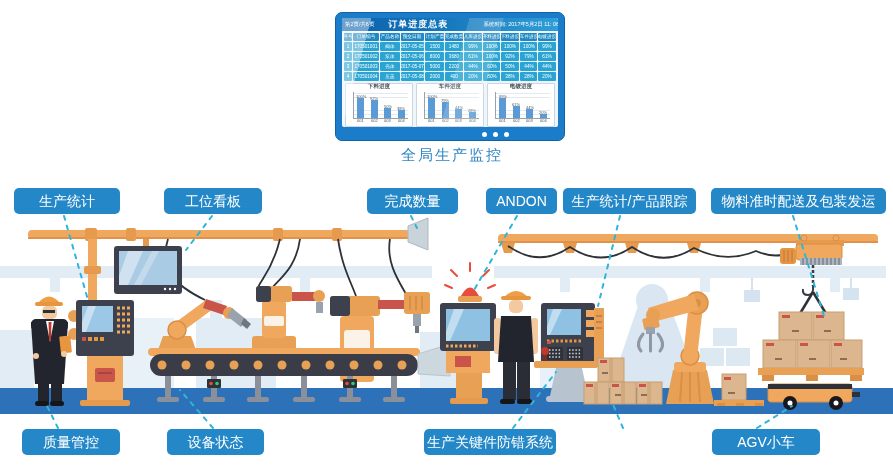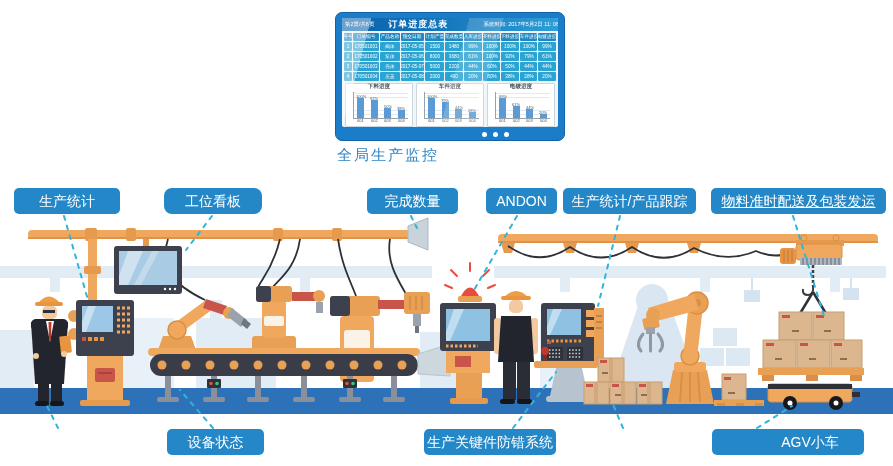--- a/index.html
+++ b/index.html
@@ -32,21 +32,21 @@
   .bcol{display:flex;flex-direction:column;align-items:center;justify-content:flex-end;width:12px;height:100%;}
   .bar{width:7px;background:var(--bar-fill,#5b9bd5);}
   .bval{font-size:8px;transform:scale(.5);transform-origin:center bottom;color:#4a545c;white-space:nowrap;height:5px;line-height:5px;}
   .xrow{display:flex;justify-content:space-around;margin:0 4px 0 7px;}
   .xl{width:12px;text-align:center;font-size:8px;transform:scale(.5);transform-origin:center top;color:#4a545c;height:5px;line-height:5px;}
   .sheen{position:absolute;inset:0;pointer-events:none;
     background:linear-gradient(105deg,rgba(255,255,255,.4) 0 12%,rgba(255,255,255,0) 12% 52%,rgba(255,255,255,.16) 52% 66%,rgba(255,255,255,0) 66%);}
   .dots{position:absolute;left:64%;bottom:3px;display:flex;gap:6px;}
   .dots i{width:5px;height:5px;border-radius:50%;background:#fff;display:block;}
 
-  .caption{position:absolute;left:337px;top:146px;width:230px;text-align:left;z-index:2;
+  .caption{position:absolute;left:337px;top:146px;width:230px;text-align:center;z-index:2;
     color:var(--caption,#2e86c5);font-size:15px;letter-spacing:2px;}
 
   
   .label{position:absolute;z-index:3;height:26px;line-height:26px;text-align:center;color:#fff;
     background:var(--label-bg,#2488c8);border-radius:5px;font-size:14px;white-space:nowrap;}
 </style>
 </head>
 <body>
 
 <div class="stage">
@@ -711,22 +711,23 @@
     </div>
     <div class="dots">
         <i></i>
         <i></i>
         <i></i>
       </div>
   </div>
   <div class="caption">全局生产监控</div>
 
   <div class="label" style="left:14px;top:188px;width:106px;">生产统计</div>
-  <div class="label" style="left:164px;top:188px;width:98px;border-radius:8px;">工位看板</div>
+  <div class="label" style="left:164px;top:188px;width:98px;">工位看板</div>
   <div class="label" style="left:367px;top:188px;width:91px;">完成数量</div>
   <div class="label" style="left:486px;top:188px;width:71px;">ANDON</div>
   <div class="label" style="left:563px;top:188px;width:133px;">生产统计/产品跟踪</div>
-  <div class="label" style="left:711px;top:188px;width:175px;text-decoration:underline;">物料准时配送及包装发运</div>
-
+  <div class="label" style="left:711px;top:188px;width:175px;">物料准时配送及包装发运</div>
+
+  <div class="label" style="left:22px;top:429px;width:98px;">质量管控</div>
   <div class="label" style="left:424px;top:429px;width:132px;">生产关键件防错系统</div>
   <div class="label" style="left:167px;top:429px;width:97px;">设备状态</div>
-  <div class="label" style="left:712px;top:429px;width:108px;padding-left:44px;">AGV小车</div>
+  <div class="label" style="left:712px;top:429px;width:108px;">AGV小车</div>
 </div>
 
 </body></html>

